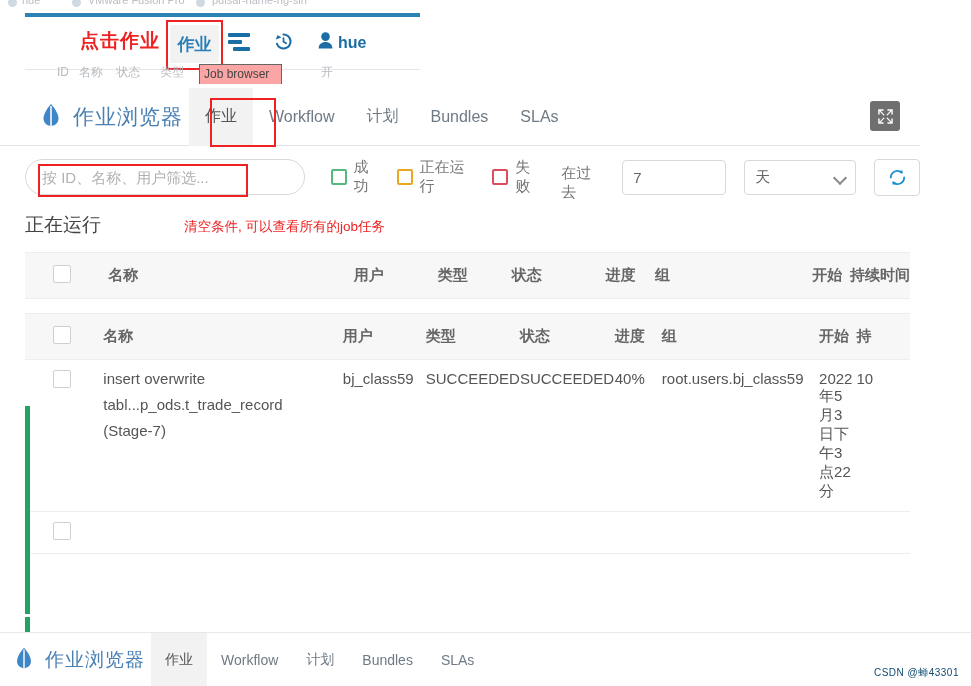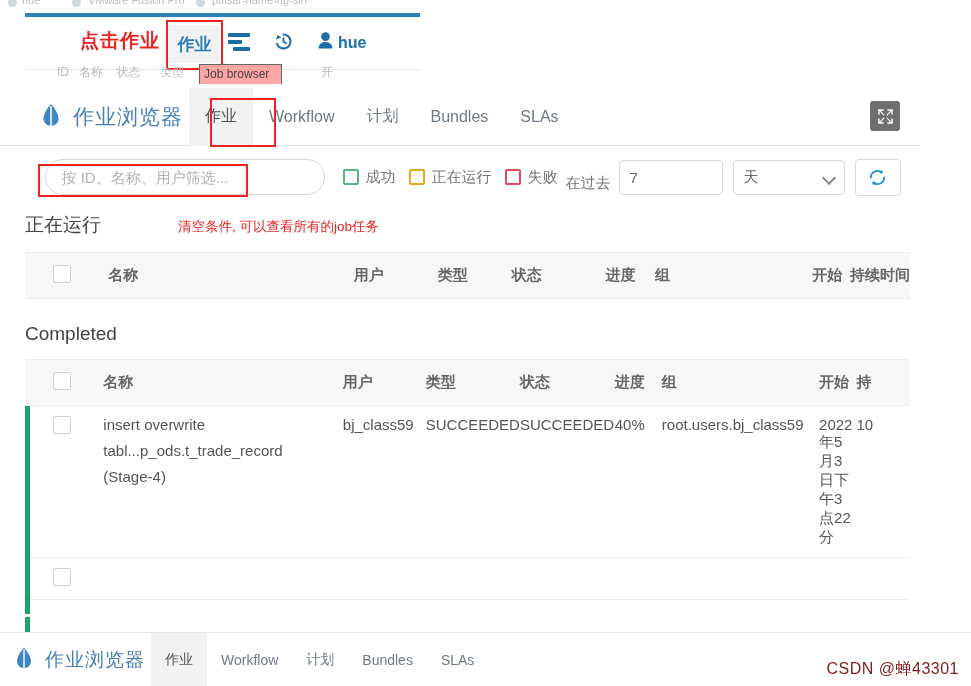--- a/index.html
+++ b/index.html
@@ -169,22 +169,21 @@
   #redbox-nav-zuoye { left: 210px; top: 98px; width: 66px; height: 49px; }
 
   
   .filterrow {
     position: relative;
     height: 62px;
     display: flex;
     align-items: center;
     padding-left: 25px;
     box-sizing: border-box;
-    gap: 0;
-    justify-content: center;
+    gap: 8px;
   }
   .searchbox {
     width: 280px; height: 36px;
     border: 1px solid #d8d8d8;
     border-radius: 18px;
     box-sizing: border-box;
     padding: 0 16px;
     font-size: 15px;
     color: #999;
     font-family: "Liberation Sans", sans-serif;
@@ -244,21 +243,21 @@
     background: #fff;
   }
 
   
   .sect-title {
     font-size: 19px;
     color: #444;
     padding-left: 25px;
   }
   #annot-clear {
-    left: 178px; top: 218px;
+    left: 184px; top: 218px;
     font-size: 13.5px;
     font-weight: normal;
   }
 
   
   .tbl {
     margin-left: 25px;
     width: 885px;
     border-collapse: collapse;
     font-size: 15px;
@@ -314,22 +313,22 @@
     align-items: center;
     padding-left: 12px;
     box-sizing: border-box;
   }
   .bottombar .brand-title { font-size: 19px; }
   .bottombar .navtab { height: 54px; font-size: 14px; padding: 0 14px; }
 
   .watermark {
     position: absolute;
     right: 12px; bottom: 6px;
-    font-size: 16px;
-    color: #7f1d1d;
+    font-size: 10px;
+    color: #0c4a6e;
     letter-spacing: 0.5px;
   }
 </style>
 </head>
 <body>
 
 <div class="browser-strip">
   <span class="bm-dot" style="left:8px"></span>
   <span class="bm" style="left:22px">hue</span>
   <span class="bm-dot" style="left:72px"></span>
@@ -443,21 +442,20 @@
         <th class="col-type">类型</th>
         <th class="col-state">状态</th>
         <th class="col-prog">进度</th>
         <th class="col-group">组</th>
         <th class="col-start">开始</th>
         <th class="col-dur">持续时间</th>
       </tr>
     </thead>
   </table>
 
-  <div class="sect-title" style="margin-top:24px;">Completed</div>
 
   <table class="tbl" style="margin-top:14px;">
     <thead>
       <tr>
         <th class="col-chk">
           <span class="cellchk" style="display:inline-block"></span>
         </th>
         <th class="col-name">名称</th>
         <th class="col-user">用户</th>
         <th class="col-type">类型</th>
@@ -469,21 +467,21 @@
       </tr>
     </thead>
     <tbody>
       <tr>
         <td class="col-chk">
           <span class="cellchk" style="display:inline-block"></span>
         </td>
         <td class="col-name">
           <div>insert overwrite</div>
           <div style="margin-top:9px">tabl...p_ods.t_trade_record</div>
-          <div style="margin-top:9px">(Stage-4)</div>
+          <div style="margin-top:9px">(Stage-7)</div>
         </td>
         <td class="col-user">bj_class59</td>
         <td class="col-type">SUCCEEDED</td>
         <td class="col-state">SUCCEEDED</td>
         <td class="col-prog">40%</td>
         <td class="col-group">root.users.bj_class59</td>
         <td class="col-start">2022 年5 月3 日下 午3 点22 分</td>
         <td class="col-dur">10</td>
       </tr>
       <tr>

